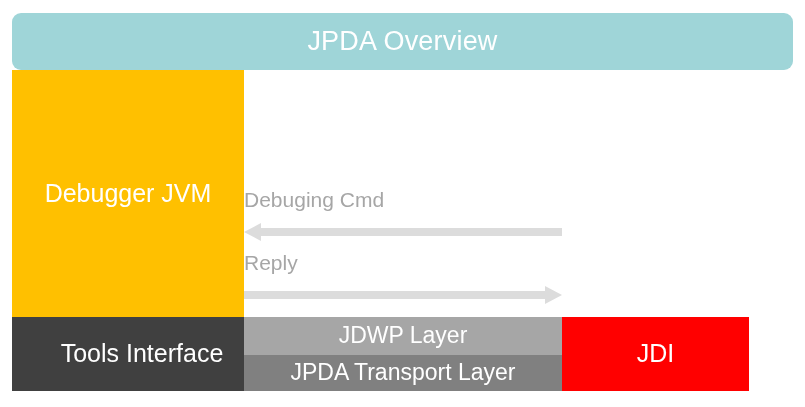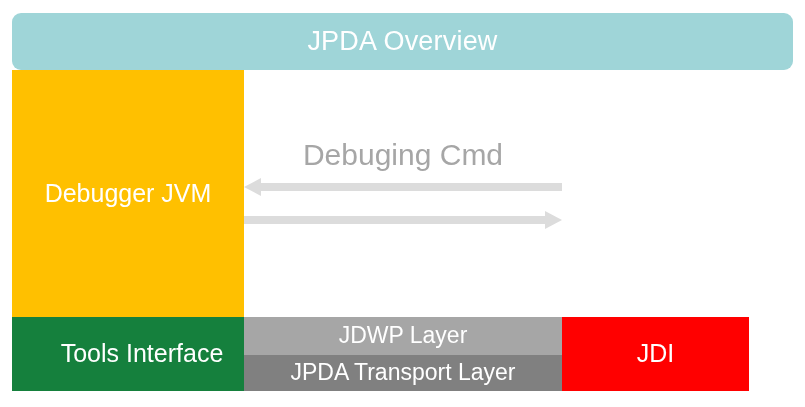--- a/index.html
+++ b/index.html
@@ -51,21 +51,21 @@
     width: 232px;
     height: 247px;
     background: #ffc000;
     font-size: 25px;
   }
   #tools-interface-block {
     left: 12px;
     top: 317px;
     width: 260px;
     height: 74px;
-    background: #15803d;
+    background: #404040;
     font-size: 25px;
   }
 
   
   #debugger-block {
     left: 562px;
     top: 70px;
     width: 231px;
     height: 247px;
     background: #92d050;
@@ -111,25 +111,25 @@
   
   .arrow-group {
     position: absolute;
     left: 244px;
     width: 318px;
   }
   #debug-cmd-arrow-group { top: 140px; }
   #reply-arrow-group { top: 203px; }
 
   .arrow-label {
-    text-align: center;
     color: #a6a6a6;
-    font-size: 30px;
+    font-size: 21px;
     line-height: 30px;
     white-space: nowrap;
+    margin-top: 45px;
   }
 
   .arrow-svg-wrap {
     display: block;
     width: 318px;
     height: 22px;
     margin-top: 6px;
   }
   .arrow-svg-wrap svg { display: block; }
 </style>
@@ -156,20 +156,21 @@
     <div class="arrow-label">Debuging Cmd</div>
     <div class="arrow-svg-wrap">
       <svg width="318" height="22" viewBox="0 0 318 22" xmlns="http://www.w3.org/2000/svg">
         <rect x="14" y="7" width="304" height="8" fill="#dcdcdc"></rect>
         <polygon points="0,11 17,2 17,20" fill="#dcdcdc"></polygon>
       </svg>
     </div>
   </div>
 
   <div class="arrow-group" id="reply-arrow-group">
+    <div class="arrow-label">Reply</div>
     <div class="arrow-svg-wrap">
       <svg width="318" height="22" viewBox="0 0 318 22" xmlns="http://www.w3.org/2000/svg">
         <rect x="0" y="7" width="304" height="8" fill="#dcdcdc"></rect>
         <polygon points="318,11 301,2 301,20" fill="#dcdcdc"></polygon>
       </svg>
     </div>
   </div>
 
   <div class="block" id="jdwp-layer-block">
     <span>JDWP Layer</span>

